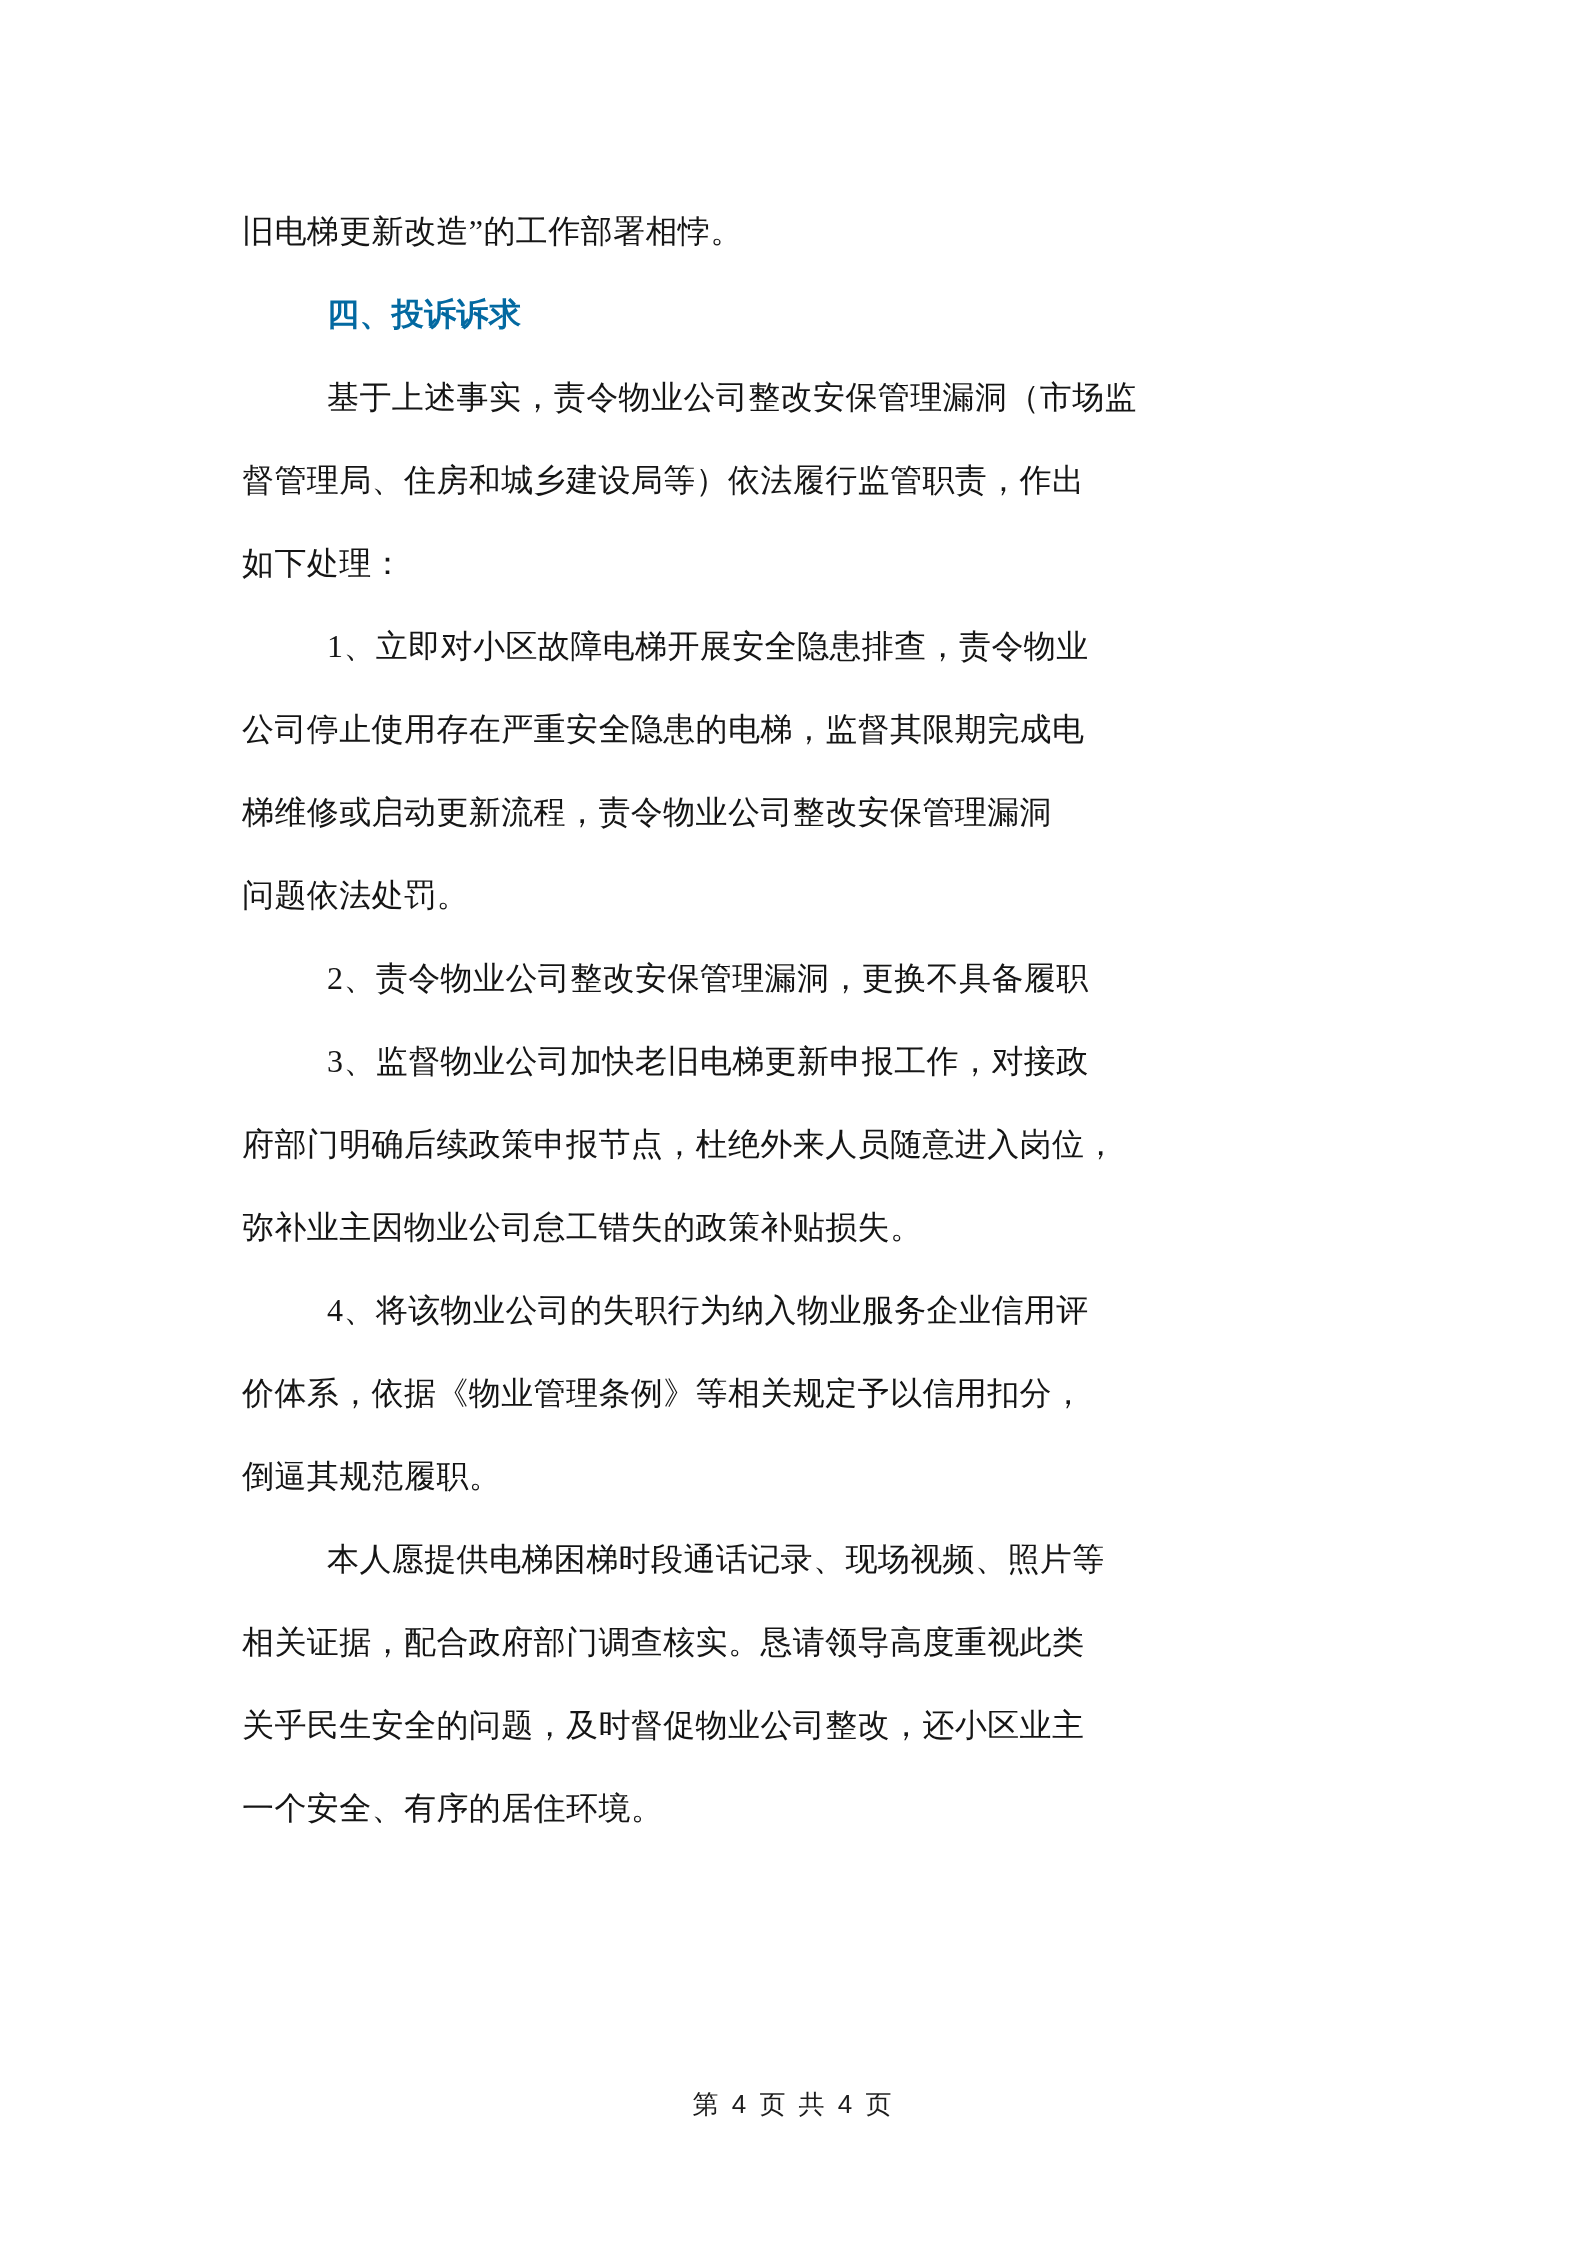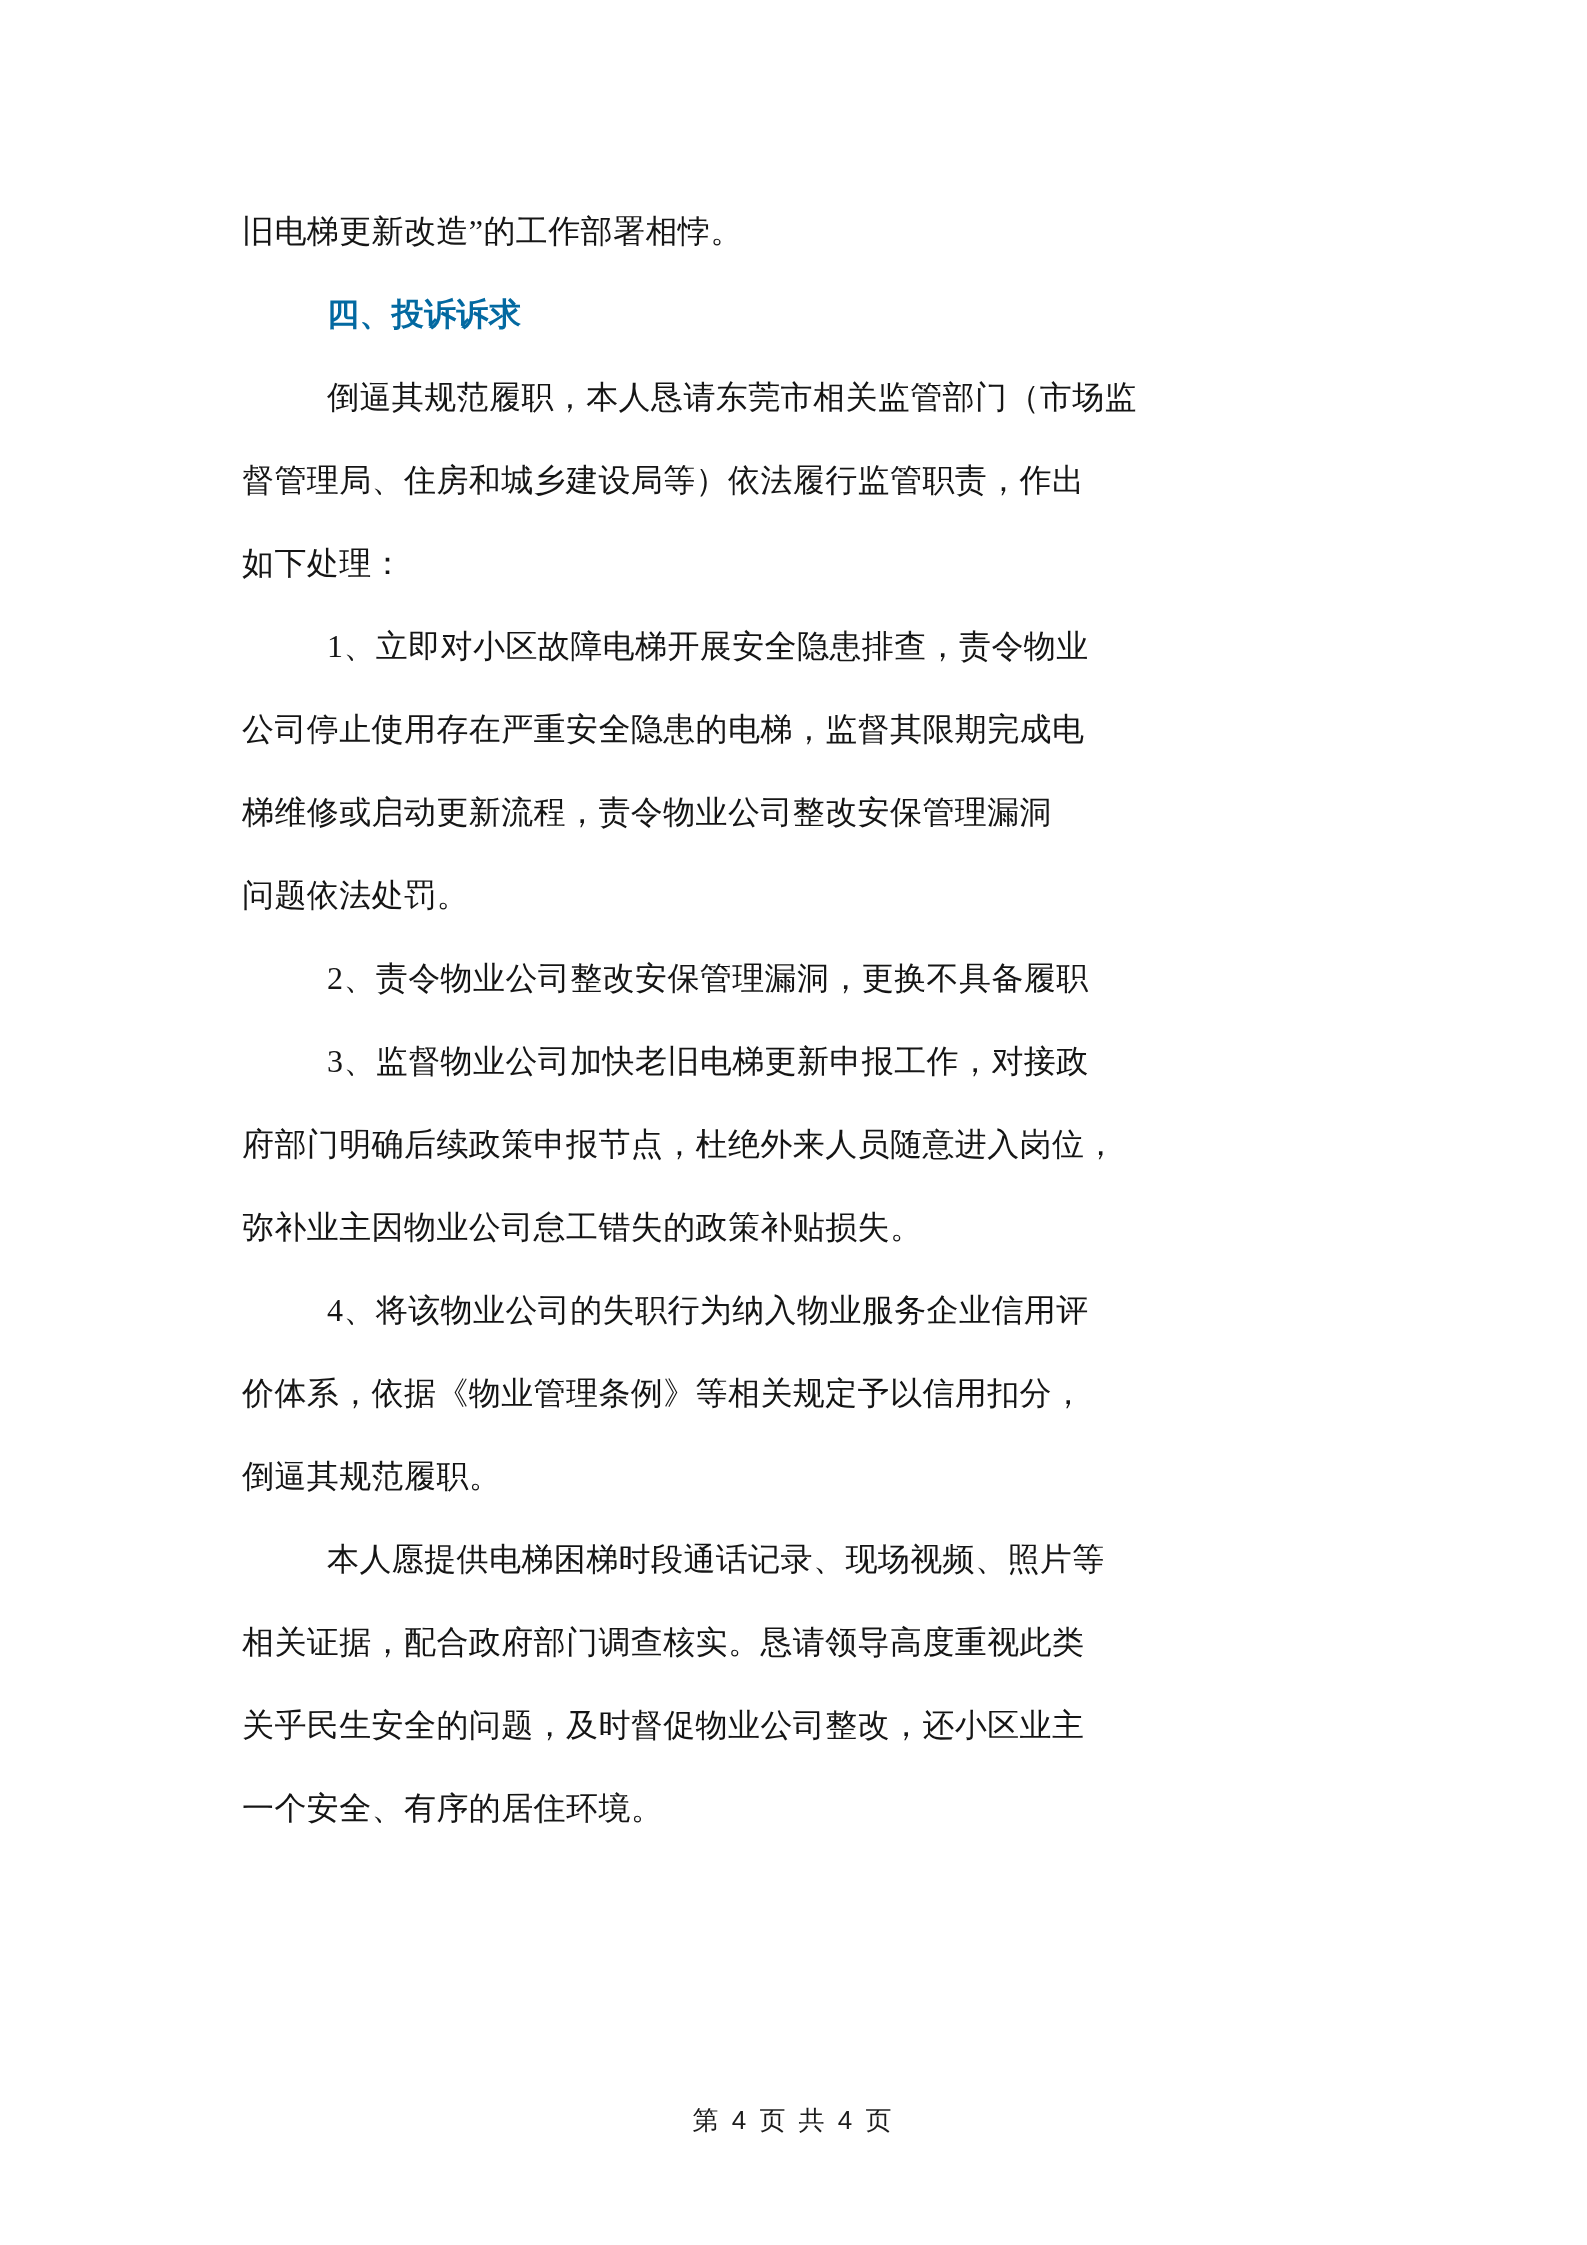--- a/index.html
+++ b/index.html
@@ -43,31 +43,30 @@
     top: 2083px;
     left: 0;
     width: 100%;
     height: 42px;
     line-height: 42px;
     text-align: center;
     font-family: "Liberation Sans", sans-serif;
     font-size: 26px;
     letter-spacing: 3px;
     color: #1c1c1c;
-    margin-top: 16px;
   }
 </style>
 </head>
 <body>
 
 <div class="page">
   <div class="body-text">
     <div class="line">旧电梯更新改造”的工作部署相悖。</div>
     <div class="line indent heading">四、投诉诉求</div>
-    <div class="line indent">倒逼其规范履职，本人恳请东莞市相关监管部门（市场监</div>
+    <div class="line indent">基于上述事实，责令物业公司整改安保管理漏洞（市场监</div>
     <div class="line">督管理局、住房和城乡建设局等）依法履行监管职责，作出</div>
     <div class="line">如下处理：</div>
     <div class="line indent">1、立即对小区故障电梯开展安全隐患排查，责令物业</div>
     <div class="line">公司停止使用存在严重安全隐患的电梯，监督其限期完成电</div>
     <div class="line">梯维修或启动更新流程，责令物业公司整改安保管理漏洞</div>
     <div class="line">问题依法处罚。</div>
     <div class="line indent">2、责令物业公司整改安保管理漏洞，更换不具备履职</div>
     <div class="line indent">3、监督物业公司加快老旧电梯更新申报工作，对接政</div>
     <div class="line">府部门明确后续政策申报节点，杜绝外来人员随意进入岗位，</div>
     <div class="line">弥补业主因物业公司怠工错失的政策补贴损失。</div>

